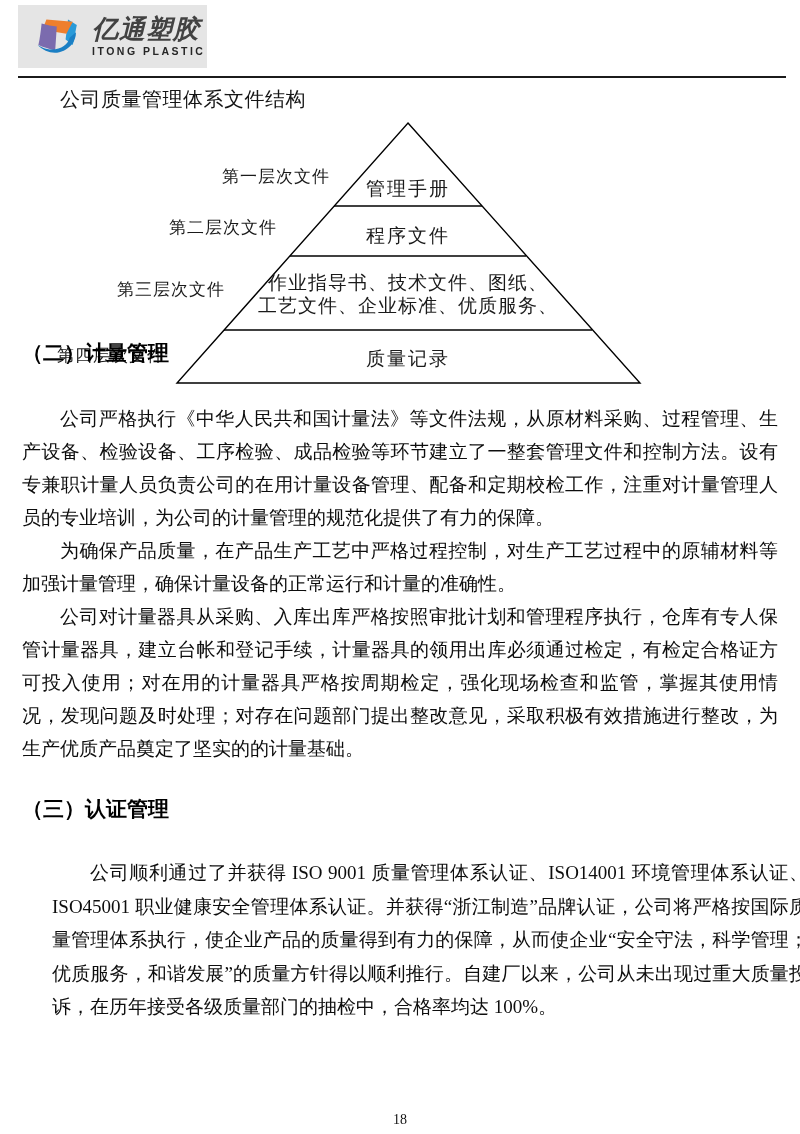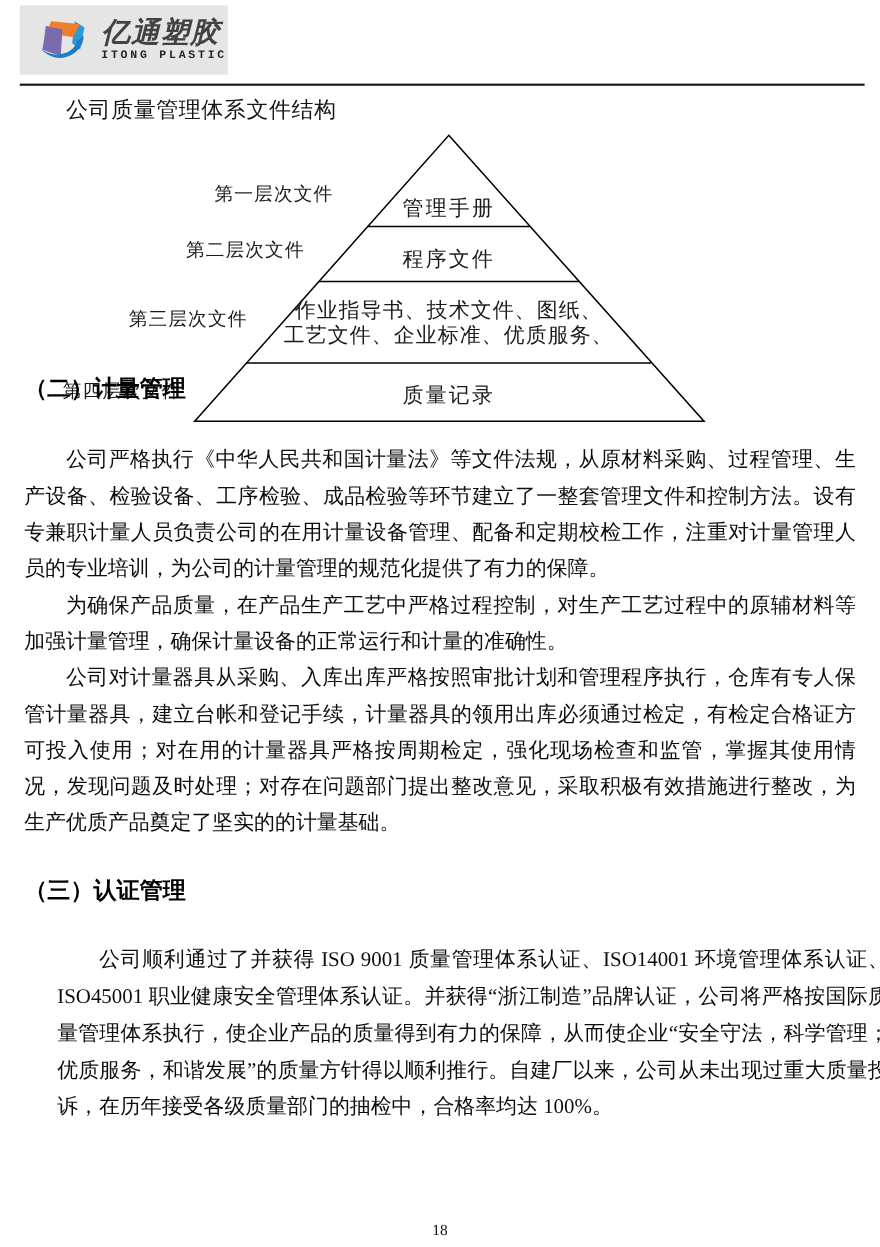--- a/index.html
+++ b/index.html
@@ -13,35 +13,35 @@
     position:absolute;left:18px;top:5px;width:189px;height:63px;
     background:#e5e5e5;display:flex;align-items:center;
   }
   .logo-mark{margin-left:18px;flex:0 0 auto;}
   .logo-text{margin-left:8px;display:flex;flex-direction:column;justify-content:center;}
   .brand-cn{
     font-size:26px;font-weight:700;font-style:italic;color:#424242;
     letter-spacing:1px;line-height:28px;white-space:nowrap;
   }
   .brand-en{
-    font-family:Liberation Mono, monospace;
+    font-family:Liberation Sans, sans-serif;
     font-size:10.5px;font-weight:700;letter-spacing:2.5px;color:#262626;
     line-height:14px;white-space:nowrap;
   }
   .header-rule{position:absolute;left:18px;top:76px;width:768px;height:2px;background:#1b1b1b;}
   
   .diagram-title{
     position:absolute;left:60px;top:86px;font-size:20px;color:#151515;
     letter-spacing:0.5px;white-space:nowrap;
   }
   .pyramid-svg{position:absolute;left:0;top:0;width:800px;height:400px;pointer-events:none;}
   .pyr-label{
     position:absolute;font-size:17px;color:#1a1a1a;letter-spacing:1px;white-space:nowrap;
   }
-  .lab1{top:165px;right:497px;}
+  .lab1{top:165px;right:470px;}
   .lab2{top:216px;right:523px;}
   .lab3{top:278px;right:575px;}
   .lab4{top:344px;left:57px;z-index:1;}
   .pyr-tier{
     position:absolute;left:408px;transform:translateX(-50%);
     font-size:19px;color:#1a1a1a;letter-spacing:2px;white-space:nowrap;text-align:center;
   }
   .tier1{top:176px;}
   .tier2{top:223px;}
   .tier3{top:271px;line-height:23px;letter-spacing:1px;}

